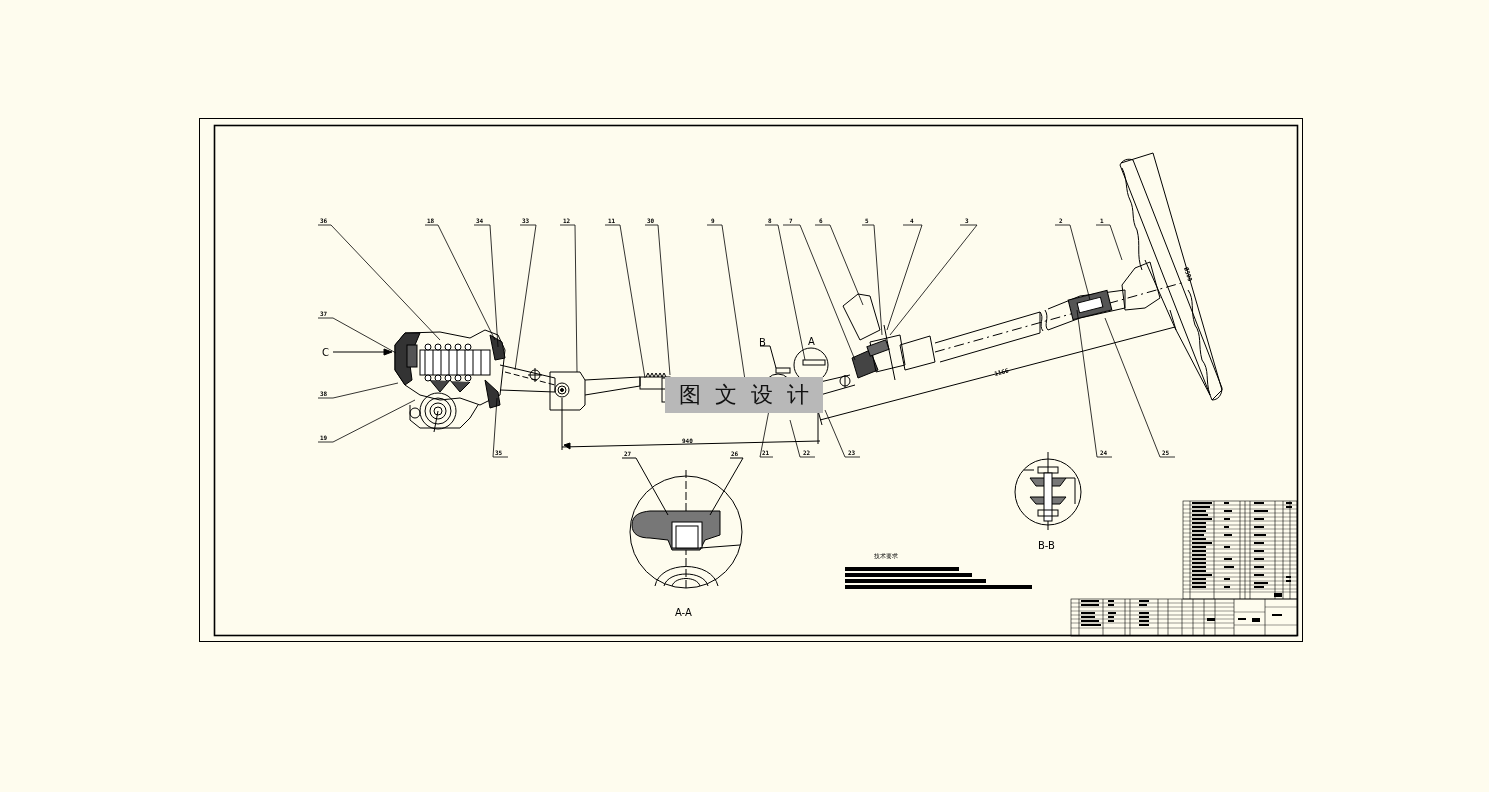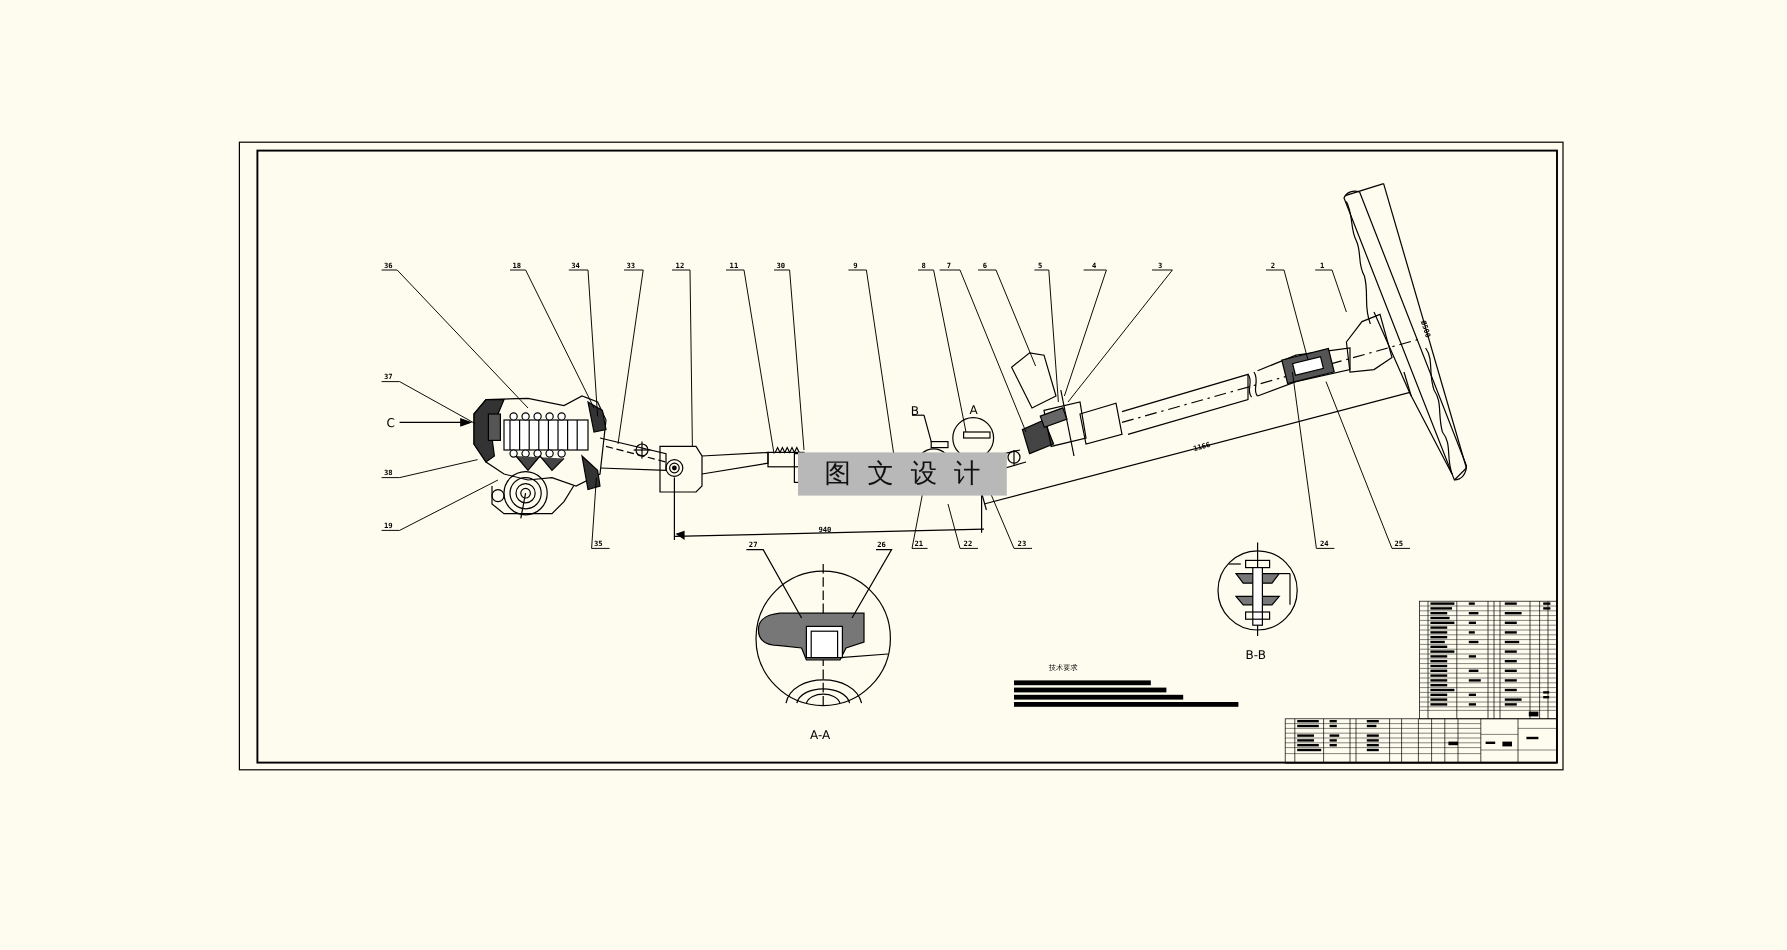--- a/index.html
+++ b/index.html
@@ -1,21 +1,21 @@
 <!DOCTYPE html>
 <html><head>
 <meta charset="utf-8">
 <style>
   html, body { margin:0; padding:0; background:#fefcee; }
   body { width:1489px; height:792px; position:relative; overflow:hidden;
          font-family:"DejaVu Sans", sans-serif; }
   #canvas { position:absolute; left:0; top:0; width:1489px; height:792px; }
   .lbl { font-family:"DejaVu Sans Mono", monospace; font-size:6px; font-weight:bold; fill:#000; }
   .big { font-family:"DejaVu Sans", sans-serif; font-size:10px; fill:#000; }
-  .watermark { position:absolute; left:665px; top:377px; width:174px; height:36px;
+  .watermark { position:absolute; left:665px; top:377px; width:158px; height:36px;
                background:#b8b8b8; display:flex; align-items:center; justify-content:center;
                font-family:"DejaVu Serif", serif; font-size:22px; letter-spacing:14px;
                color:#111; padding-left:14px; box-sizing:border-box; }
 </style>
 </head>
 <body>
 
 <svg id="canvas" viewBox="0 0 1489 792" xmlns="http://www.w3.org/2000/svg">
 
   <g fill="none" stroke="#000">

